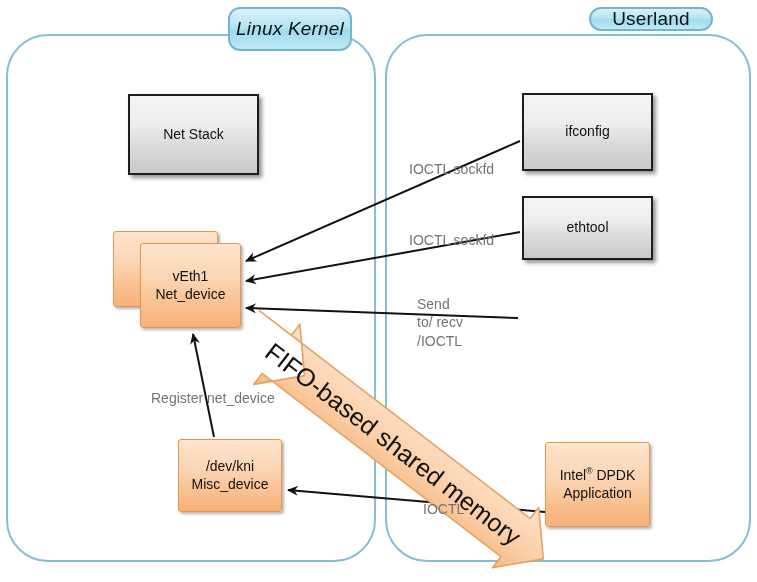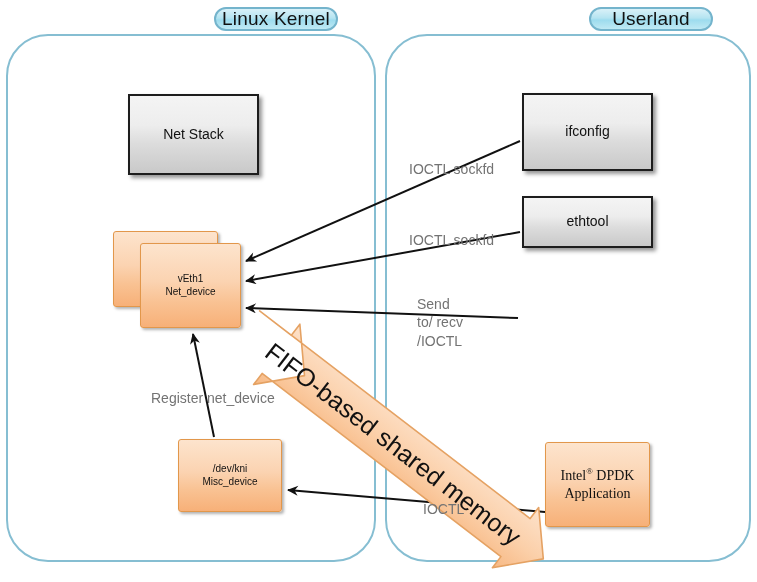--- a/index.html
+++ b/index.html
@@ -25,21 +25,21 @@
   .pill{
     position:absolute;
     box-sizing:border-box;
     border:2px solid #74b4cc;
     border-radius:12px;
     background:linear-gradient(180deg,#d9f1f8 0%,#b5e4f1 45%,#9ddcee 55%,#bfe9f4 100%);
     display:flex;align-items:center;justify-content:center;
     font-size:19px;color:#111;
     letter-spacing:.2px;
   }
-  #pill-kernel{left:214px;top:7px;width:124px;height:24px;}
+  #pill-kernel{left:228px;top:7px;width:124px;height:44px;font-style:italic;}
   #pill-user{left:589px;top:7px;width:124px;height:24px;}
 
   
   .box{
     position:absolute;box-sizing:border-box;
     display:flex;flex-direction:column;align-items:center;justify-content:center;
     text-align:center;line-height:1.28;
   }
   .box .ln{display:block;white-space:nowrap;}
 
@@ -47,32 +47,32 @@
     border:2px solid #1d1d1d;
     background:linear-gradient(180deg,#f4f4f4 0%,#ededed 38%,#dcdcdc 62%,#c9c9c9 100%);
     box-shadow:3px 3px 4px rgba(0,0,0,.42);
     font-size:14px;color:#111;
   }
   .orange{
     border:1.5px solid #e2974b;
     border-radius:3px;
     background:linear-gradient(180deg,#fde4cd 0%,#fbd3b1 45%,#f9c293 70%,#f7b078 100%);
     box-shadow:2px 2px 3px rgba(0,0,0,.30);
-    font-size:10px;color:#111;
+    font-size:14px;color:#111;
   }
 
   #box-netstack{left:128px;top:94px;width:131px;height:81px;}
   #box-ifconfig{left:522px;top:93px;width:131px;height:78px;}
-  #box-ethtool {left:522px;top:196px;width:131px;height:52px;text-align:right;}
+  #box-ethtool {left:522px;top:196px;width:131px;height:64px;text-align:right;}
   #box-nonintel{left:520px;top:285px;width:133px;height:82px;font-size:16px;}
 
   #box-veth0{left:113px;top:211px;width:105px;height:76px;font-size:20px;justify-content:flex-start;padding-top:8px;margin-top:20px;}
   #box-veth1{left:140px;top:243px;width:101px;height:85px;z-index:4;}
   #box-devkni{left:178px;top:439px;width:104px;height:73px;}
-  #box-inteldpdk{left:545px;top:442px;width:105px;height:85px;z-index:4;font-size:14px;font-family:Liberation Serif, serif;}
+  #box-inteldpdk{left:545px;top:442px;width:105px;height:85px;z-index:4;font-size:14px;}
 
   .sup{font-size:.62em;vertical-align:super;line-height:0;}
 
   
   .lbl{
     position:absolute;font-size:14px;color:#737373;line-height:1.32;
     white-space:nowrap;background:transparent;z-index:6;
   }
   #lbl-ioctl1{left:409px;top:160px;}
   #lbl-ioctl2{left:409px;top:231px;}

